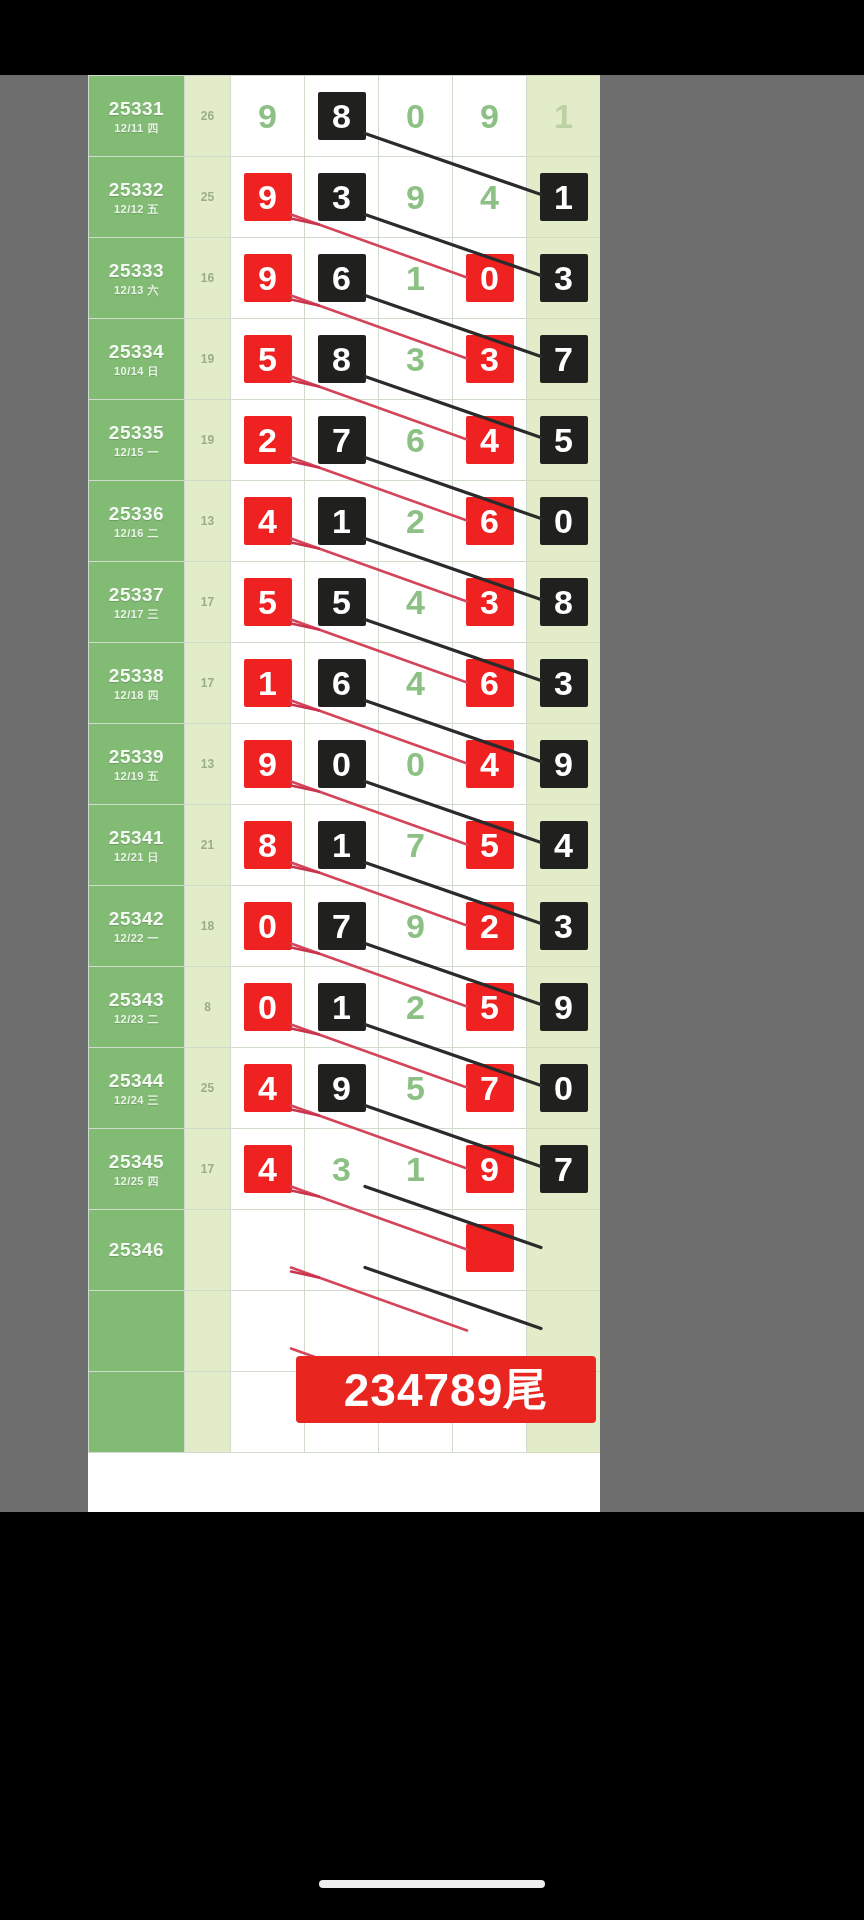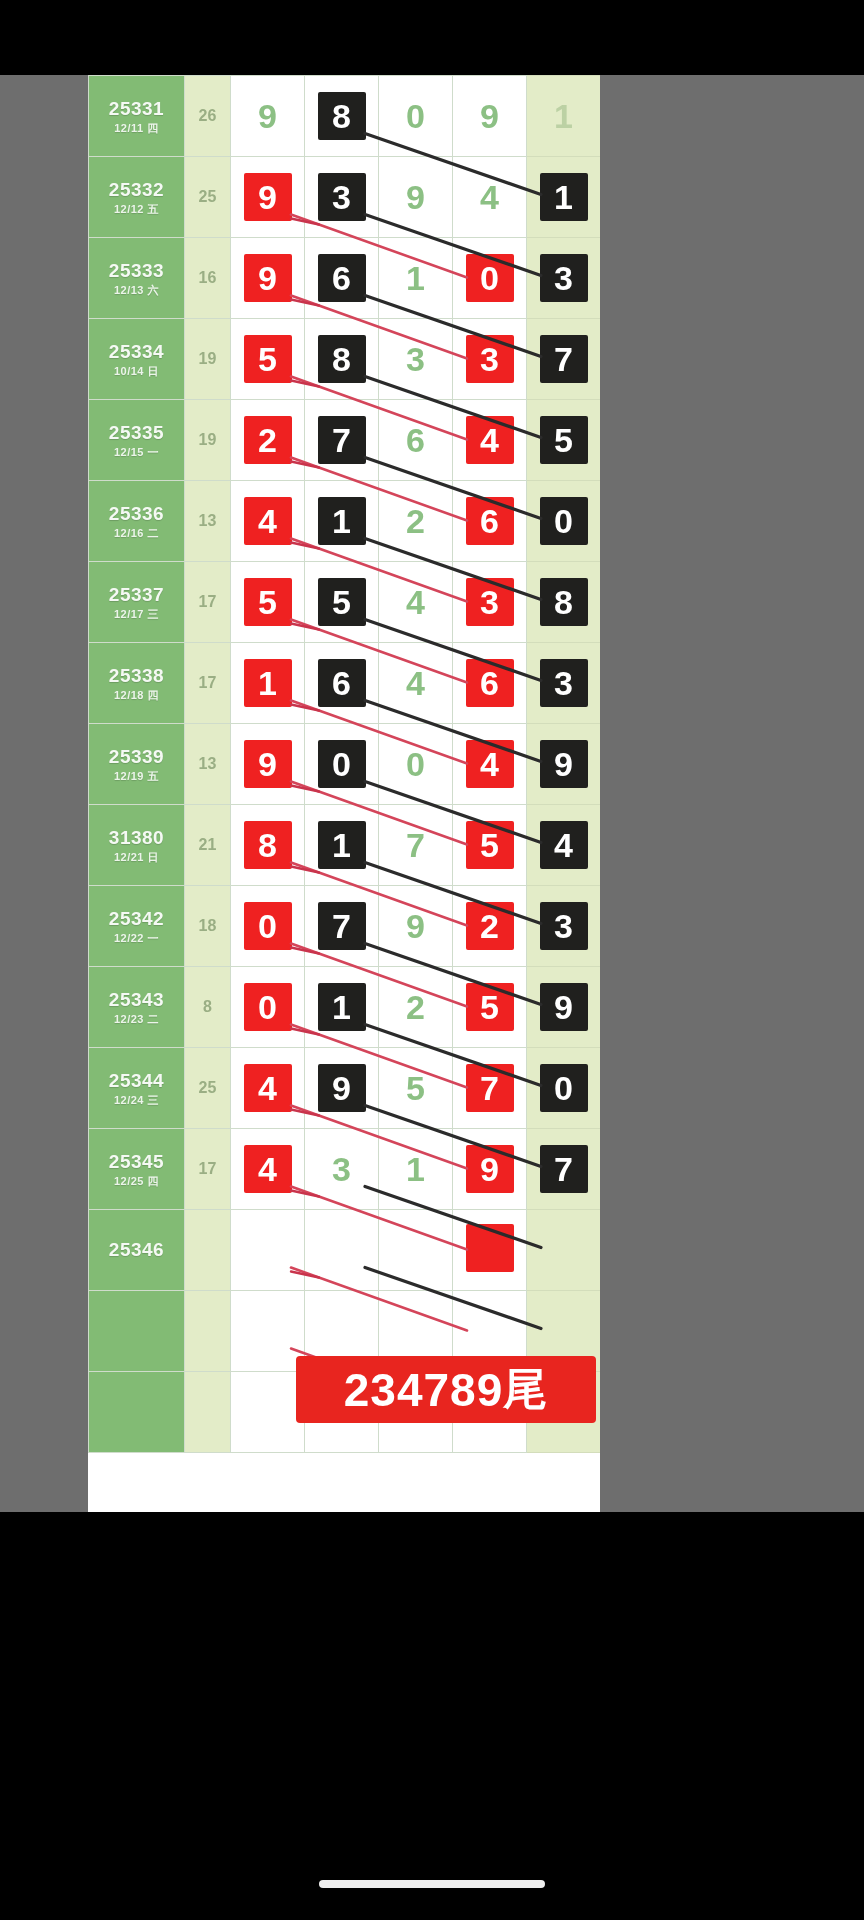--- a/index.html
+++ b/index.html
@@ -65,21 +65,21 @@
   td.issue .iss-date {
     font-size: 11px;
     font-weight: bold;
     line-height: 1.3;
     opacity: .85;
     letter-spacing: .5px;
   }
   td.sum {
     background: #e3ecc8;
     color: #9aae84;
-    font-size: 16px;
+    font-size: 12px;
     font-weight: bold;
     border-color: #d3ddbb;
   }
   td.cell { background: #ffffff; }
   td.cell.col5 { background: #e3ecc8; border-color: #d3ddbb; }
 
   .num {
     display: inline-block;
     font-size: 34px;
     font-weight: bold;
@@ -270,21 +270,21 @@
             </td>
             <td class="sum">13</td>
             <td class="cell"><span class="num box red">9</span></td>
             <td class="cell"><span class="num box black">0</span></td>
             <td class="cell"><span class="num plain">0</span></td>
             <td class="cell"><span class="num box red">4</span></td>
             <td class="cell col5"><span class="num box black">9</span></td>
           </tr>
           <tr>
             <td class="issue">
-              <div class="iss-no">31380</div>
+              <div class="iss-no">25341</div>
               <div class="iss-date">12/21 日</div>
             </td>
             <td class="sum">21</td>
             <td class="cell"><span class="num box red">8</span></td>
             <td class="cell"><span class="num box black">1</span></td>
             <td class="cell"><span class="num plain">7</span></td>
             <td class="cell"><span class="num box red">5</span></td>
             <td class="cell col5"><span class="num box black">4</span></td>
           </tr>
           <tr>

